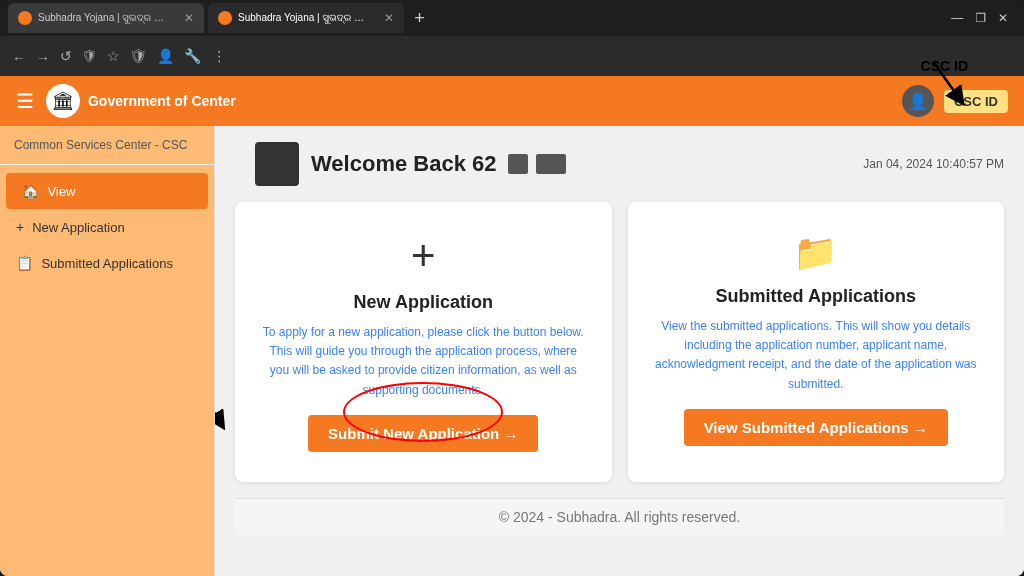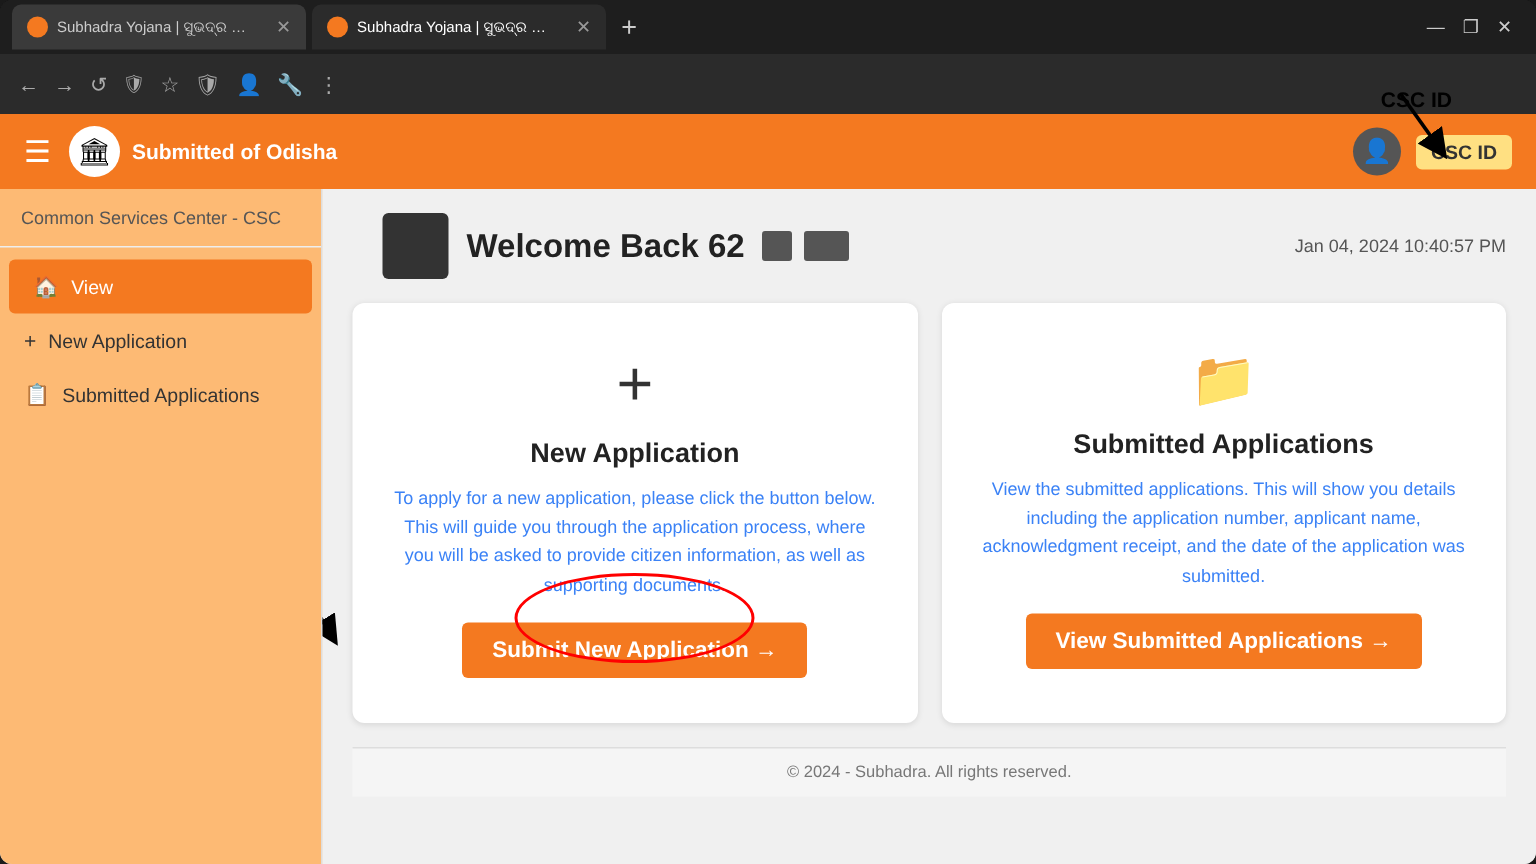--- a/index.html
+++ b/index.html
@@ -349,21 +349,21 @@
       width: 160px;
       height: 60px;
       border: 2.5px solid red;
       border-radius: 50%;
       pointer-events: none;
     }
 
     
     .footer {
       text-align: center;
-      font-size: 11px;
+      font-size: 14px;
       color: #777;
       padding: 10px;
       background: #f5f5f5;
       border-top: 1px solid #ddd;
     }
   </style>
 </head>
 <body>
 
 <div style="width:1024px; height:576px; overflow:hidden; background:#1a1a1a; border-radius:8px;">
@@ -405,21 +405,21 @@
   </div>
 
   <div class="app-container">
 
     <div class="top-nav" style="position:relative;">
       <span class="hamburger">☰</span>
       <div class="gov-logo">
         <div class="gov-emblem">
           <span style="font-size:18px;">🏛</span>
         </div>
-        <span class="gov-name">Submitted of Odisha</span>
+        <span class="gov-name">Government of Center</span>
       </div>
       <div class="top-nav-right">
         <div class="user-avatar">👤</div>
         <div class="csc-id-badge">CSC ID</div>
       </div>
 
       <div style="position:absolute; right:56px; top:-18px; color:#000; font-weight:bold; font-size:14px;">CSC ID</div>
 
       <svg style="position:absolute; right:40px; top:-18px; pointer-events:none;" width="60" height="50">
         <defs>

